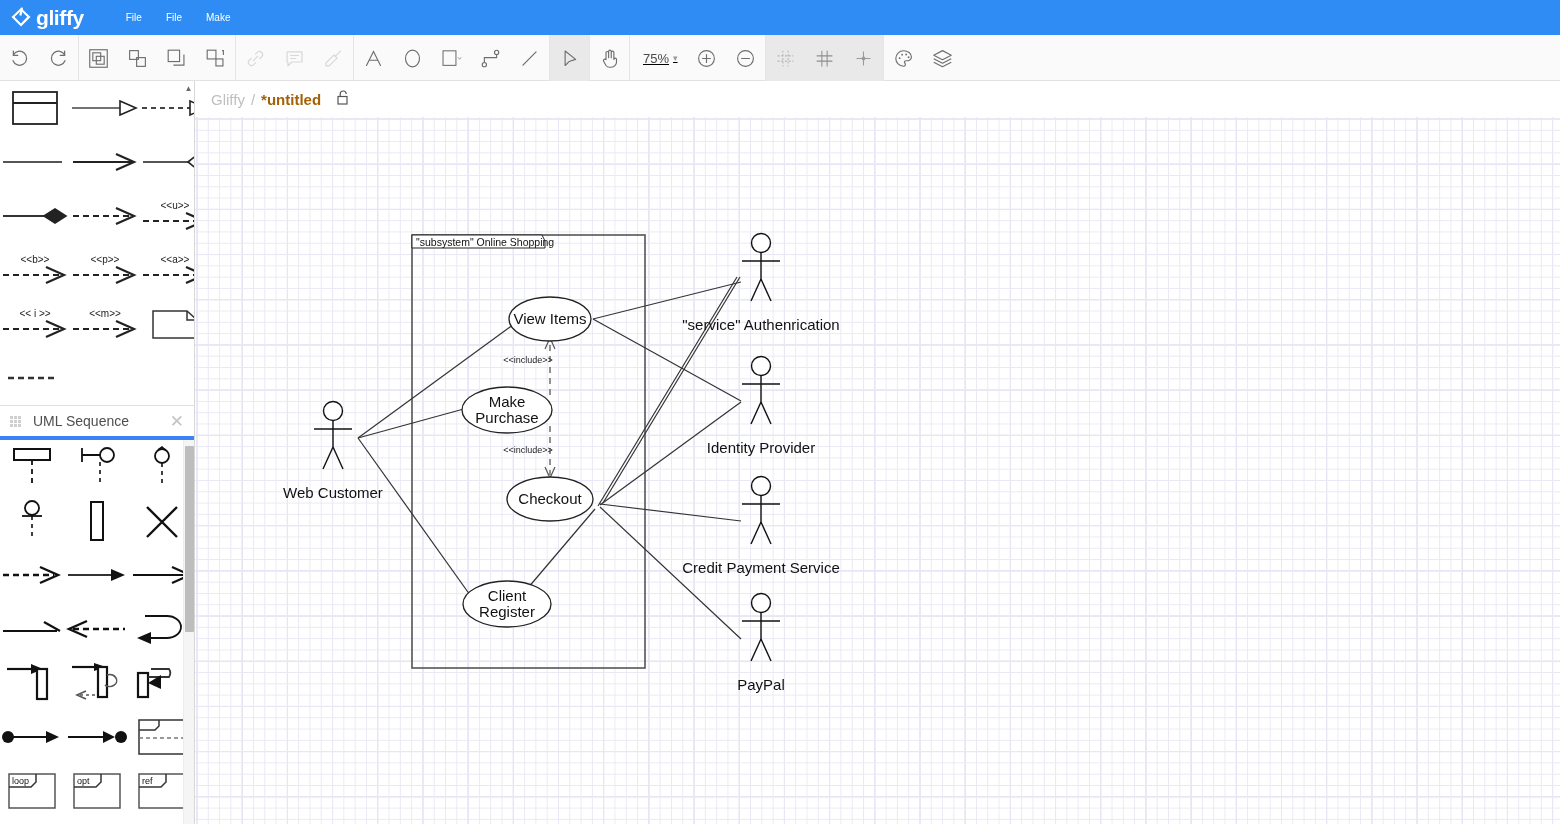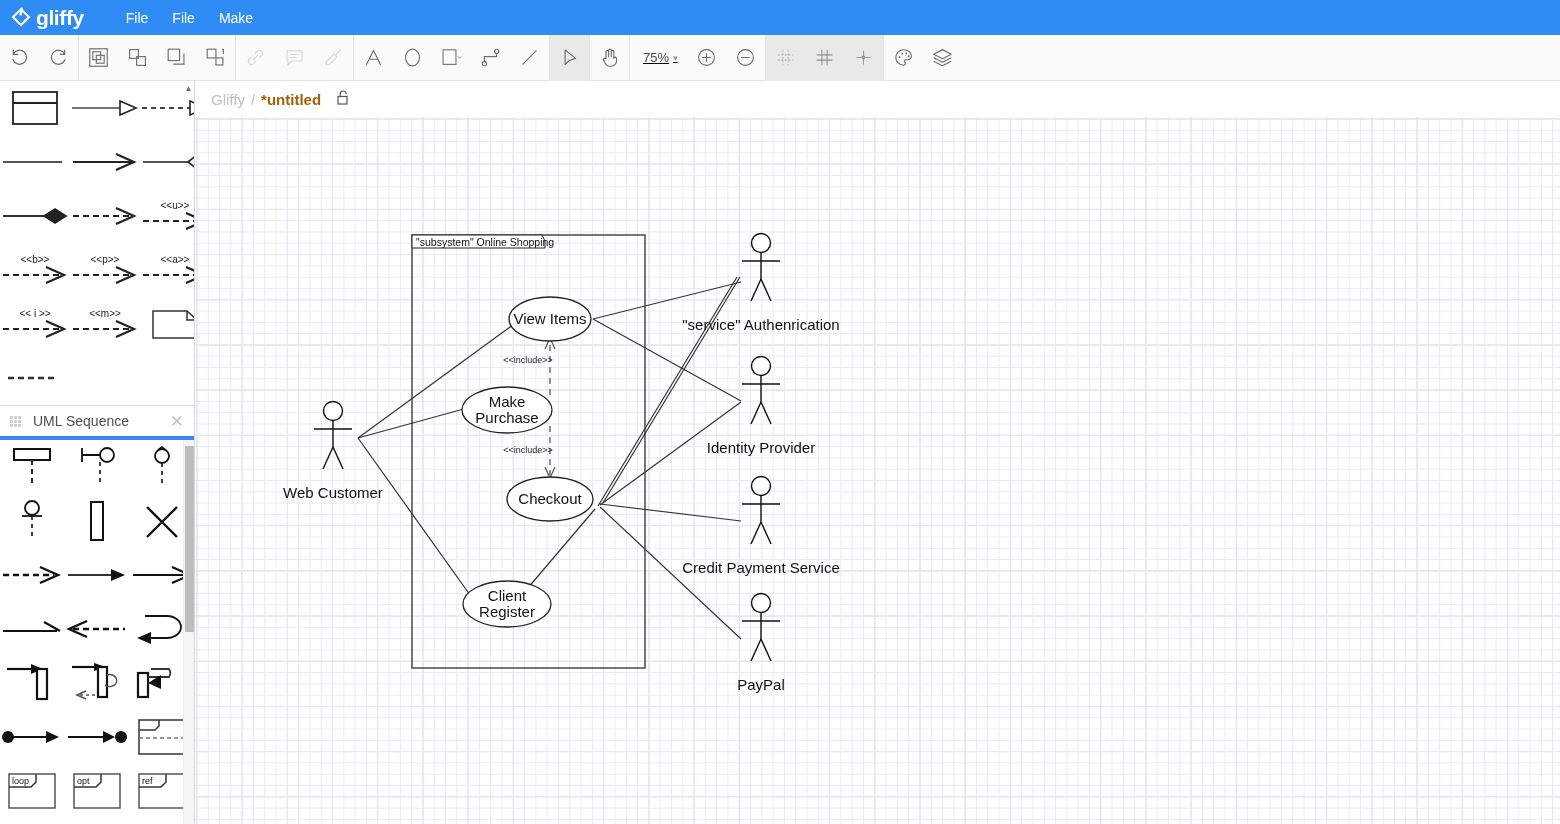--- a/index.html
+++ b/index.html
@@ -19,32 +19,32 @@
     padding-left: 9px;
     color: #ffffff;
   }
   .logo-wrap { display: flex; align-items: center; gap: 3px; margin-right: 30px; }
   .logo-mark { width: 24px; height: 24px; position: relative; }
   .logo-text {
     font-size: 21px; font-weight: bold; letter-spacing: -0.4px;
     color: #ffffff; line-height: 1;
   }
   .menu-item {
-    font-size: 14px; color: #ffffff;
+    font-size: 10px; color: #ffffff;
     padding: 4px 12px; cursor: default;
   }
 
   
   #toolbar {
     height: 46px; min-height: 46px;
     background: #fafafa;
     border-bottom: 1px solid #e2e2e2;
     display: flex; align-items: stretch;
   }
-  .tgroup { display: flex; align-items: center; border-right: 1px solid #e6e6e6; text-decoration: underline; }
+  .tgroup { display: flex; align-items: flex-start; border-right: 1px solid #e6e6e6; text-decoration: underline; }
   .tgroup:last-child { border-right: none; }
   .tbtn {
     width: 39px; height: 46px;
     display: flex; align-items: center; justify-content: center;
     cursor: default; position: relative;
   }
   .tbtn.active { background: #e9e9e9; }
   .tbtn.disabled { opacity: 0.35; }
   .tbtn svg { display: block; }
   .zoomlabel {

